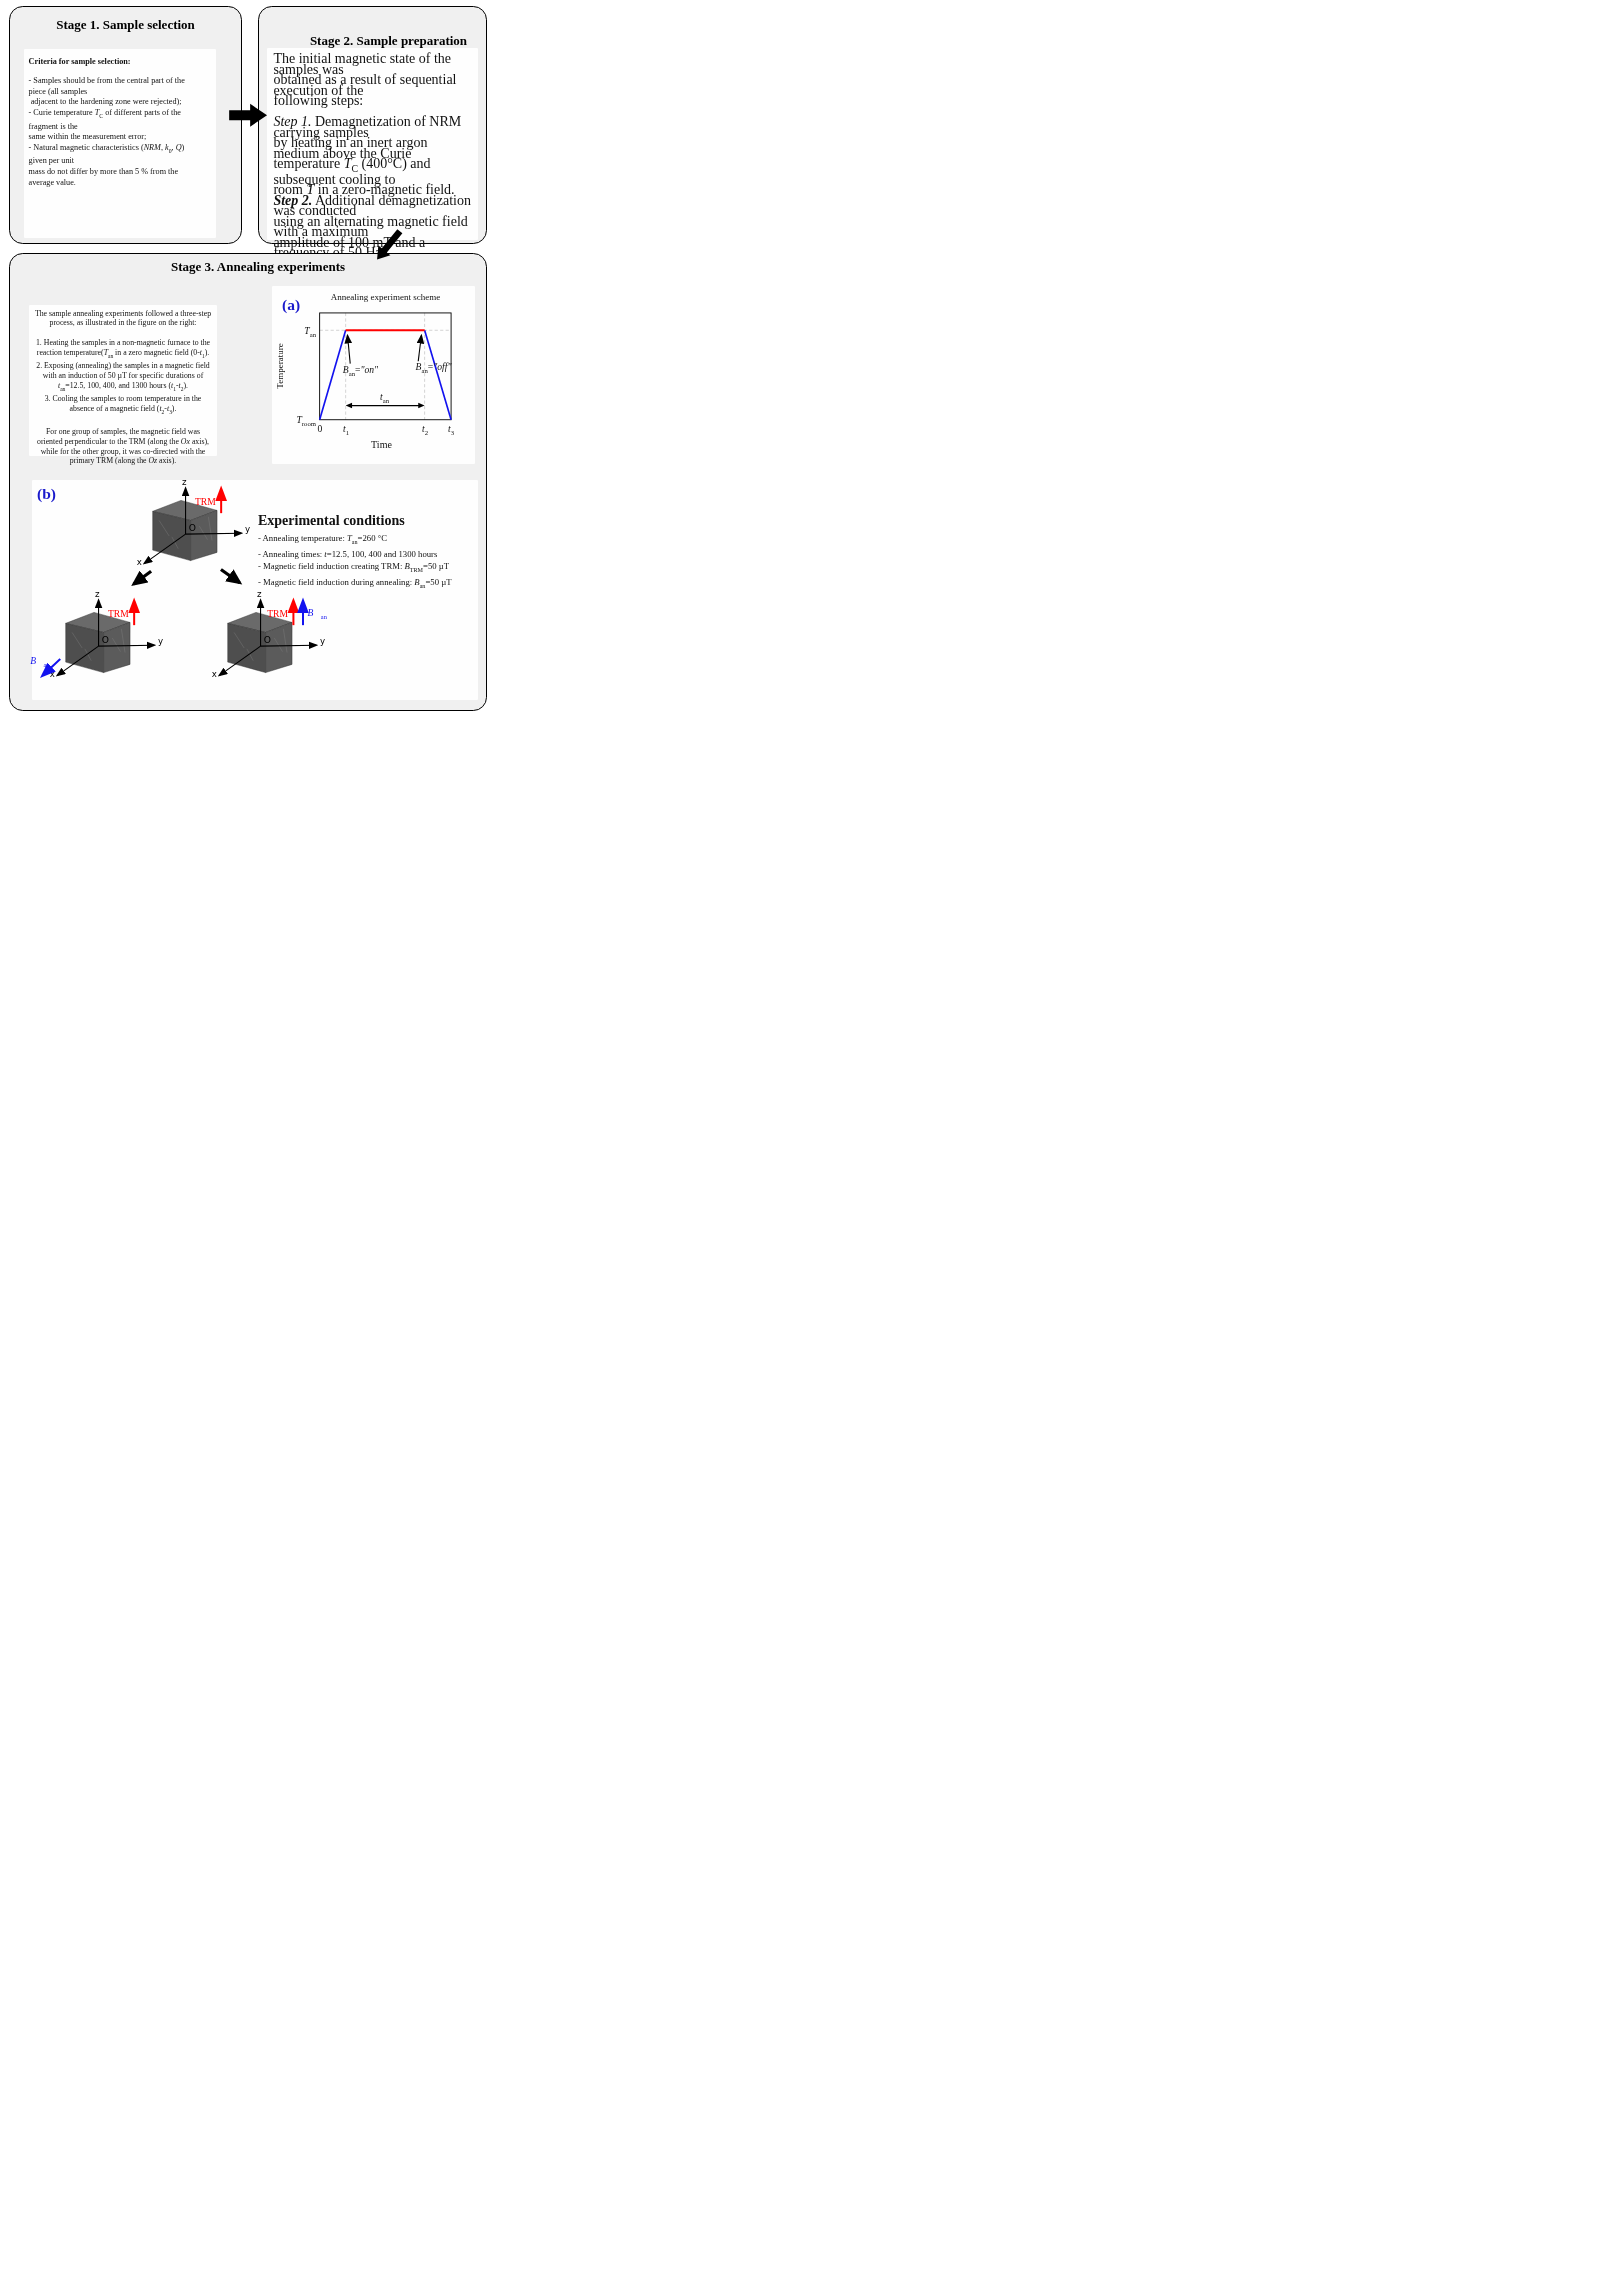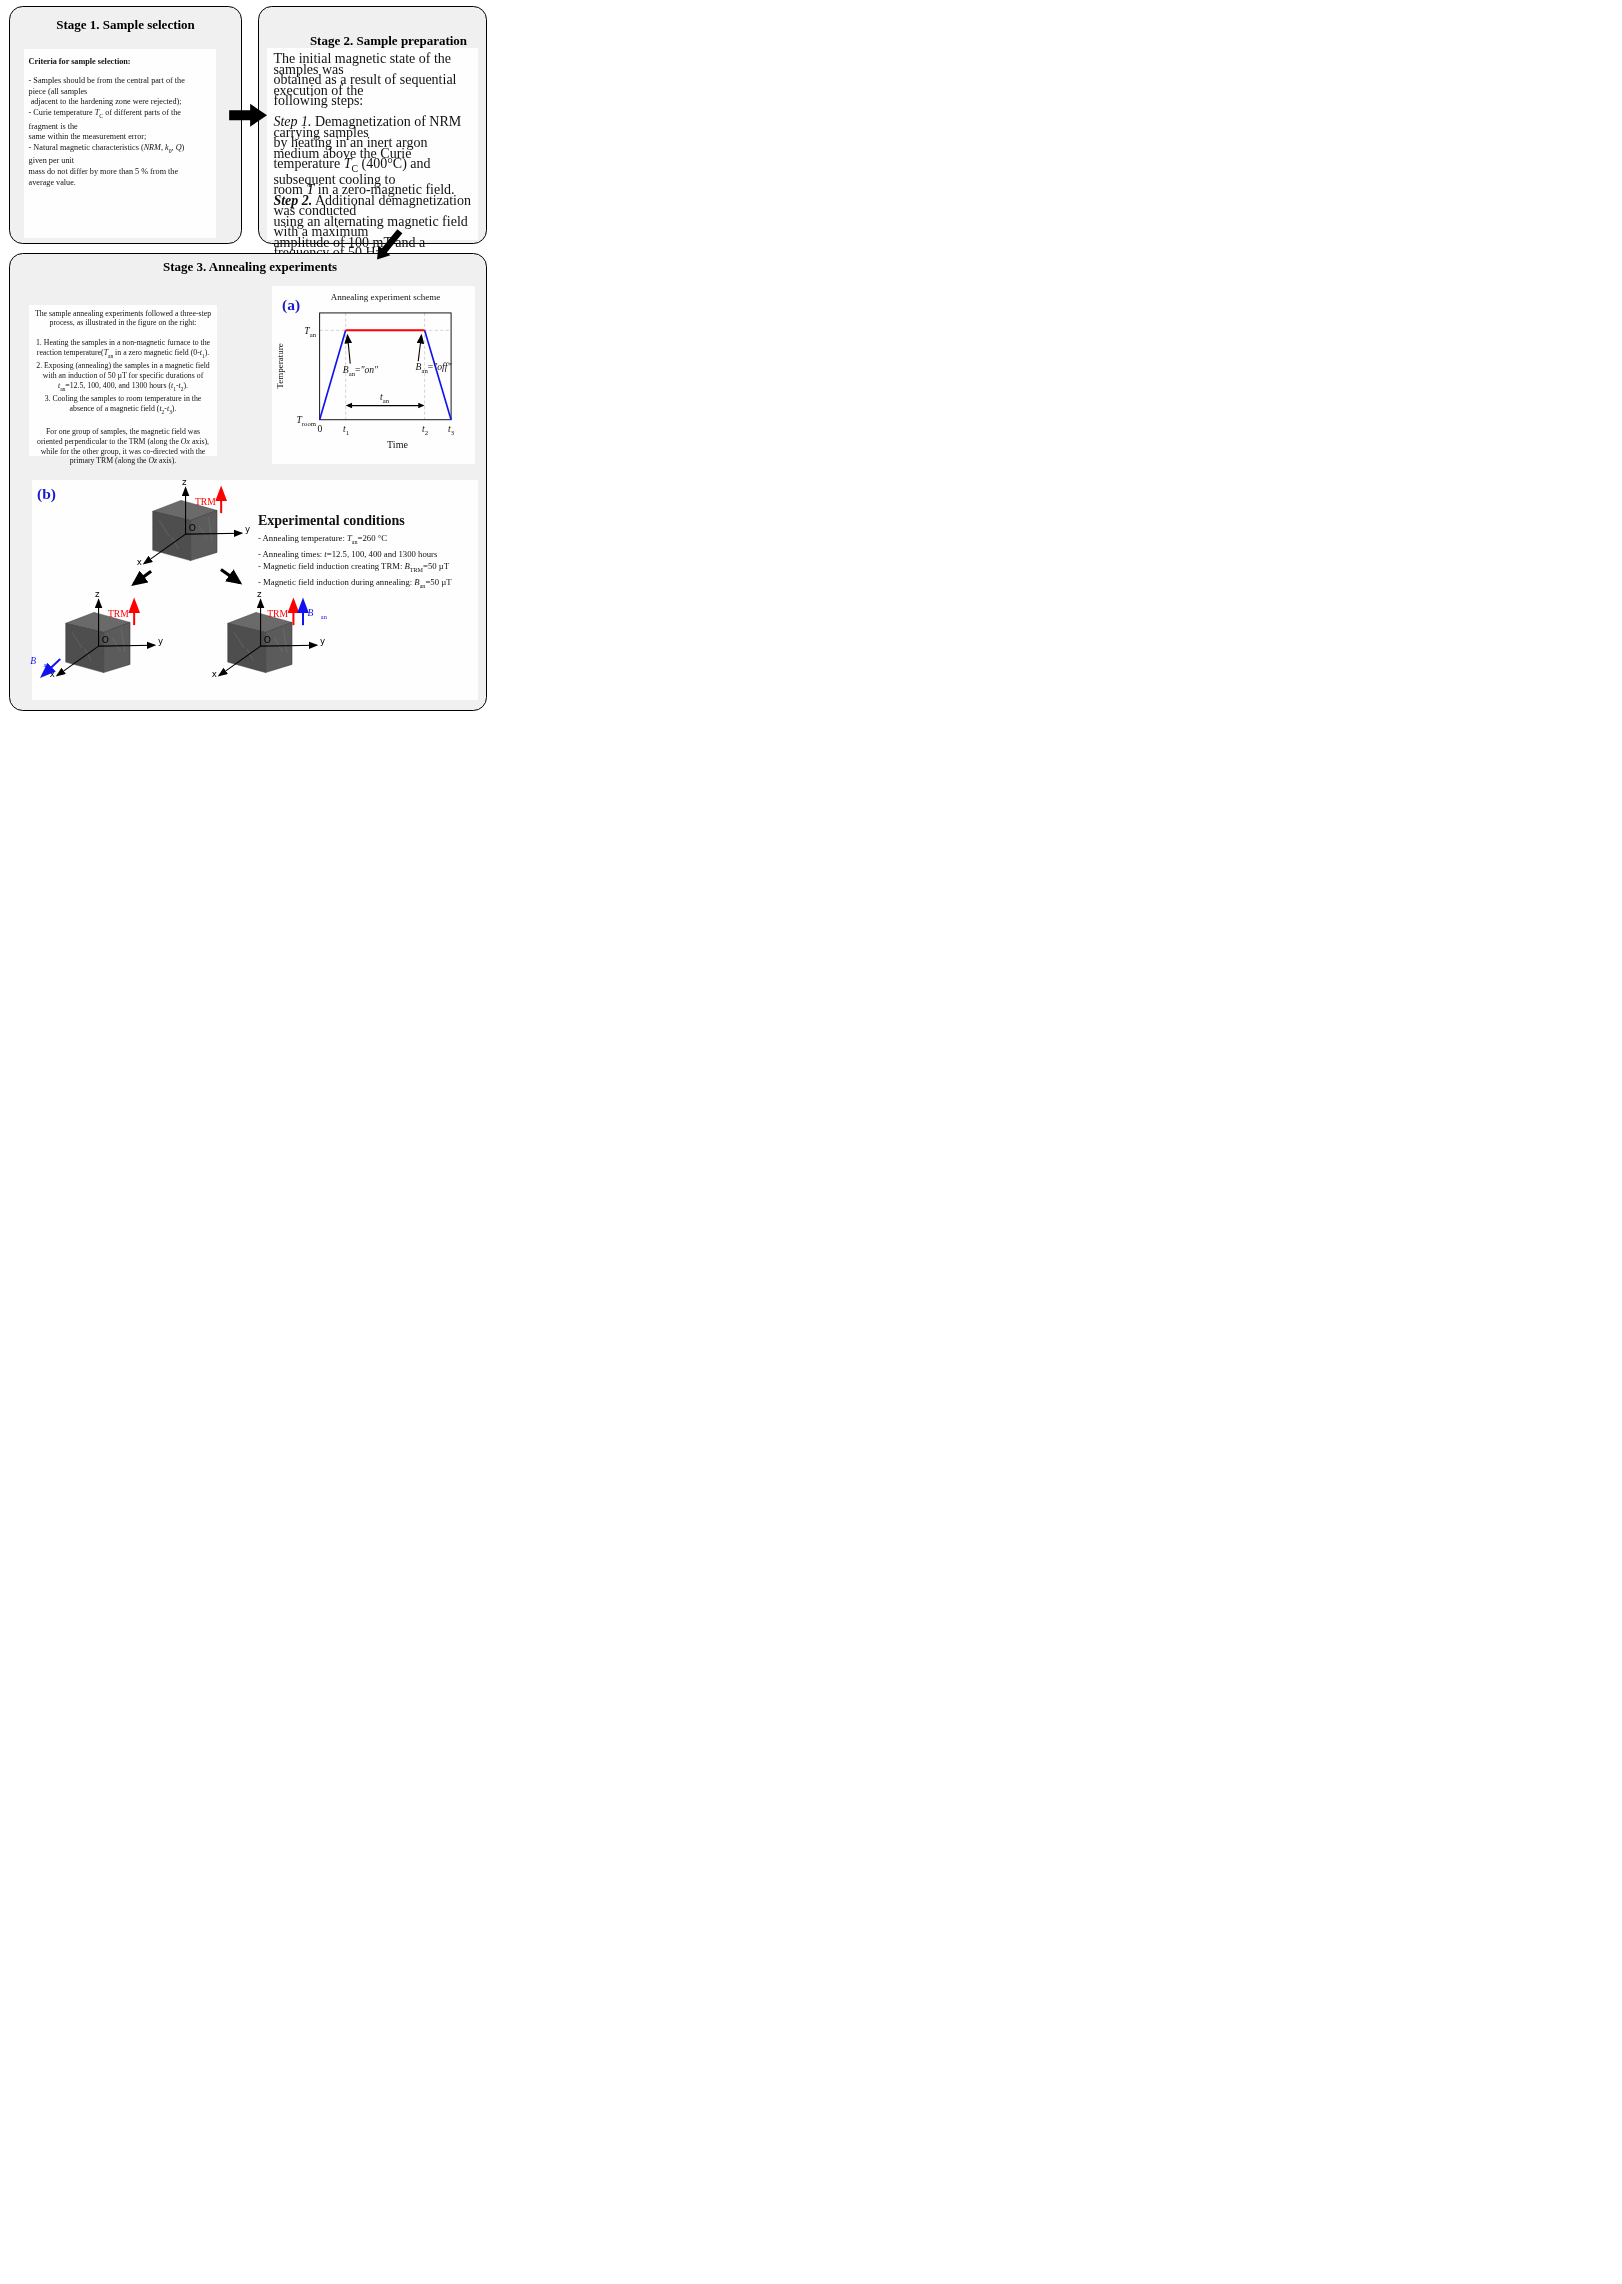--- a/index.html
+++ b/index.html
@@ -35,21 +35,21 @@
     <div class="s1text" style="margin-top:8.2px;">- Samples should be from the central part of the<br>piece (all samples<br>&nbsp;adjacent to the hardening zone were rejected);<br>- Curie temperature <i>T</i><sub>C</sub> of different parts of the<br>fragment is the<br>same within the measurement error;<br>- Natural magnetic characteristics (<i>NRM</i>, <i>k</i><sub>0</sub>, <i>Q</i>)<br>given per unit<br>mass do not differ by more than 5 % from the<br>average value.</div>
   </div>
 
   <section class="panel" style="left:258px;top:6.4px;width:229px;height:238px;"></section>
   <h1 class="panel-title" style="left:258px;top:17.4px;width:229px;margin:16px;">Stage 2. Sample preparation</h1>
   <div class="card" style="left:267px;top:48px;width:211px;height:192px;padding:6.4px 2.7px 4.6px 6.4px;">
     <div class="s2text">The initial magnetic state of the samples was<br>obtained as a result of sequential execution of the<br>following steps:<br><br><i>Step 1.</i> Demagnetization of NRM carrying samples<br>by heating in an inert argon medium above the Curie<br>temperature <i>T</i><sub>C</sub> (400°C) and subsequent cooling to<br>room <i>T</i> in a zero-magnetic field.<br><b><i>Step 2.</i></b> Additional demagnetization was conducted<br>using an alternating magnetic field with a maximum<br>amplitude of 100 mT and a frequency of 50 Hz.<br><b><i>Step 3.</i></b> The samples were heated to 400 °C and<br>cooled to room T in the magnetic field <i>B</i><sub>lab</sub>=50 µT<br>oriented along the z axis.<br><b><i>Step 4.</i></b> The samples were heated again to <i>T</i><sub>an</sub>=260<br>°C and cooled to room temperature in zero-magnetic<br>field&nbsp; to induce create initial magnetic state(pTRM<br>in the temperature range 260-400 °C)</div>
   </div>
 
   <section class="panel" style="left:9px;top:253px;width:478px;height:458px;"></section>
-  <h1 class="panel-title" style="left:11px;top:259px;width:478px;margin:0;">Stage 3. Annealing experiments</h1>
+  <h1 class="panel-title" style="left:19px;top:259px;width:478px;margin:0;">Stage 3. Annealing experiments</h1>
 
   <div class="card" style="left:29px;top:305px;width:188px;height:151px;padding:3.7px 3.7px;text-align:center;">
     <div class="s3text">The sample annealing experiments followed a three-step<br>process, as illustrated in the figure on the right:<br><br>1. Heating the samples in a non-magnetic furnace to the<br>reaction temperature(<i>T</i><sub>an</sub> in a zero magnetic field (0-<i>t</i><sub>1</sub>).<br>2. Exposing (annealing) the samples in a magnetic field<br>with an induction of 50 µT for specific durations of<br><i>t</i><sub>an</sub>=12.5, 100, 400, and 1300 hours (<i>t</i><sub>1</sub>-<i>t</i><sub>2</sub>).<br>3. Cooling the samples to room temperature in the<br>absence of a magnetic field (<i>t</i><sub>2</sub>-<i>t</i><sub>3</sub>).<br><br>For one group of samples, the magnetic field was<br>oriented perpendicular to the TRM (along the <i>Ox</i> axis),<br>while for the other group, it was co-directed with the<br>primary TRM (along the <i>Oz</i> axis).</div>
   </div>
 
   <div class="card" style="left:272px;top:286px;width:203px;height:178px;"></div>
   <div class="panel-letter" style="left:282px;top:296px;">(a)</div>
   <div class="chart-label" style="left:301px;top:292px;width:169px;text-align:center;font-size:9px;">Annealing experiment scheme</div>
 
   <svg class="overlay" style="left:272px;top:286px;" width="203" height="178" viewBox="0 0 444 390">
@@ -72,21 +72,21 @@
     <polygon points="334,262 320,256 320,268" fill="#000"></polygon>
   </svg>
 
   <div class="chart-label rot" style="left:235px;top:360px;width:91px;height:12px;text-align:center;font-size:9px;">Temperature</div>
   <div class="chart-label" style="left:279px;top:325px;width:37px;text-align:right;font-size:9.6px;"><i>T</i><sub>an</sub></div>
   <div class="chart-label" style="left:272px;top:414px;width:44px;text-align:right;font-size:9.6px;"><i>T</i><sub>room</sub></div>
   <div class="chart-label" style="left:313px;top:423px;width:13.7px;text-align:center;font-size:9.6px;">0</div>
   <div class="chart-label" style="left:337px;top:423px;width:18px;text-align:center;font-size:9.6px;"><i>t</i><sub>1</sub></div>
   <div class="chart-label" style="left:416px;top:423px;width:18px;text-align:center;font-size:9.6px;"><i>t</i><sub>2</sub></div>
   <div class="chart-label" style="left:442px;top:423px;width:18px;text-align:center;font-size:9.6px;"><i>t</i><sub>3</sub></div>
-  <div class="chart-label" style="left:352px;top:439px;width:91px;text-align:center;font-size:10px;font-family:Liberation Serif, serif;">Time</div>
+  <div class="chart-label" style="left:336px;top:439px;width:91px;text-align:center;font-size:10px;font-family:Liberation Serif, serif;">Time</div>
   <div class="chart-label" style="left:324px;top:364px;width:73px;text-align:center;font-size:9.6px;"><i>B</i><sub>an</sub>=<i>"on"</i></div>
   <div class="chart-label" style="left:397px;top:361px;width:73px;text-align:center;font-size:9.6px;"><i>B</i><sub>an</sub>=<i>"off"</i></div>
   <div class="chart-label" style="left:366px;top:391px;width:37px;text-align:center;font-size:9.6px;"><i>t</i><sub>an</sub></div>
 
   <div class="card" style="left:32px;top:480px;width:446px;height:220px;"></div>
   <div class="panel-letter" style="left:37px;top:485px;">(b)</div>
 
   <div class="body-text" style="left:258px;top:513px;width:217px;">
     <div class="cond-heading">Experimental conditions</div>
     <div class="cond-lines" style="margin-top:2.7px;">- Annealing temperature: <i>T</i><sub>an</sub>=260 °C<br>- Annealing times: <i>t</i>=12.5, 100, 400 and 1300 hours<br>- Magnetic field induction creating TRM: <i>B</i><sub>TRM</sub>=50 µT<br>- Magnetic field induction during annealing: <i>B</i><sub>an</sub>=50 µT</div>

